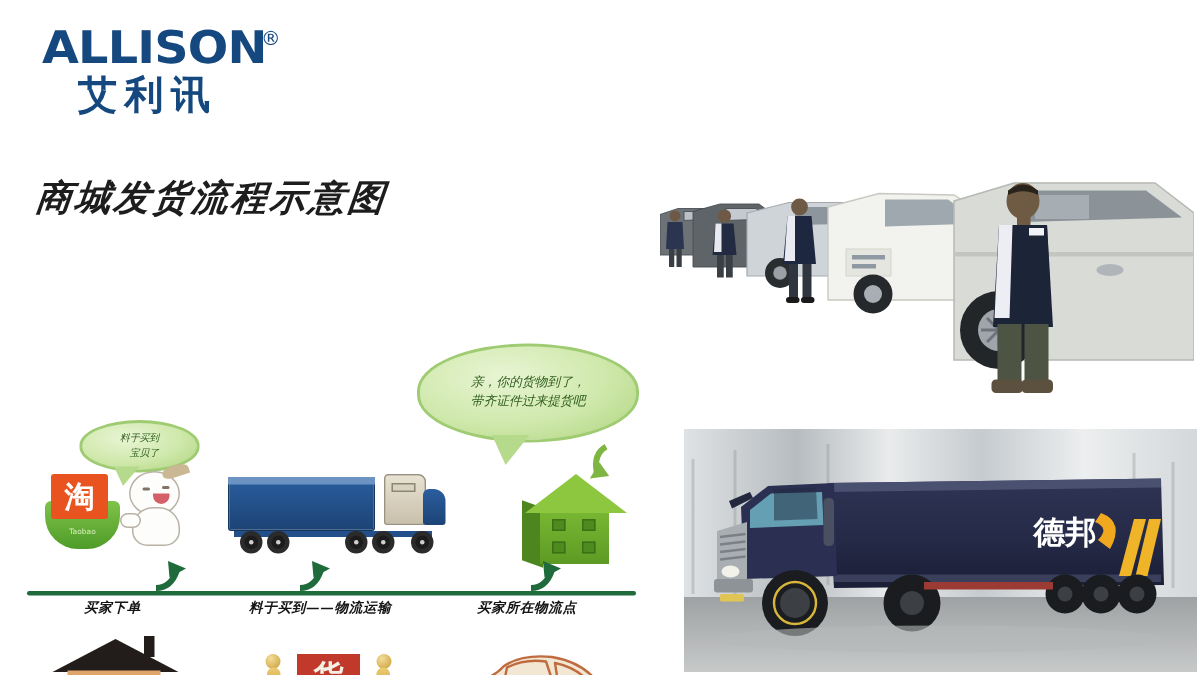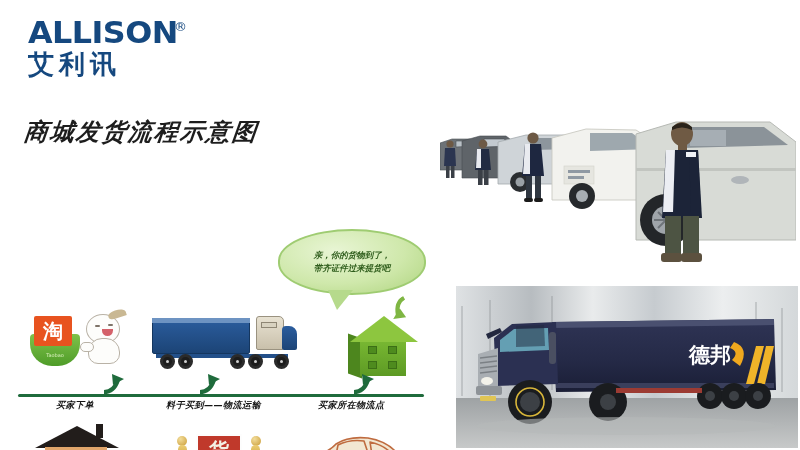--- a/index.html
+++ b/index.html
@@ -32,20 +32,21 @@
   }
   #logo-reg {
     position: absolute;
     left: 146px; top: 1px;
     font-size: 13px;
     color: #15487f;
     font-family: "DejaVu Sans", sans-serif;
   }
   #logo-cn {
     margin-top: 3px;
+    margin-left: 24px;
     font-family: "DejaVu Sans", sans-serif;
     font-weight: bold;
     font-size: 26px;
     letter-spacing: 5px;
     color: #15487f;
     line-height: 1.05;
   }
 
   #slide-title {
     position: absolute;
@@ -81,21 +82,21 @@
   
   .bubble {
     position: absolute;
     border-radius: 50% / 48%;
     background: radial-gradient(ellipse at 38% 32%, #e8f5d4 0%, #cfe8ab 55%, #aed47e 100%);
     border: 2px solid #9fcc72;
     display: flex; align-items: center; justify-content: center;
     text-align: right;
     color: #2f5d1c;
     font-family: "DejaVu Serif", serif;
-    font-weight: bold;
+    font-weight: normal;
     font-style: italic;
   }
   .bubble .tail {
     position: absolute;
     width: 0; height: 0;
   }
 
   #bubble-big { left: 272px; top: 125px; width: 148px; height: 66px; font-size: 8.5px; line-height: 1.55; padding: 0 8px; }
   #bubble-big .tail {
     left: 48px; bottom: -17px;
@@ -271,20 +272,25 @@
   <div id="flow-panel">
 
     <div id="flow-title">商城发货流程示意图</div>
 
     <div class="bubble" id="bubble-big">
       <span style="white-space:pre-line;">亲，你的货物到了，
 带齐证件过来提货吧</span>
       <span class="tail"></span>
     </div>
 
+    <div class="bubble" id="bubble-small">
+      <span style="white-space:pre-line;">料于买到
+宝贝了</span>
+      <span class="tail"></span>
+    </div>
 
     <div id="basket">
       <div id="basket-body"></div>
       <div id="basket-card">淘</div>
       <div id="basket-label">Taobao</div>
     </div>
 
     <div id="baby">
       <div class="baby-part" id="baby-head"></div>
       <div class="baby-part" id="baby-body"></div>

